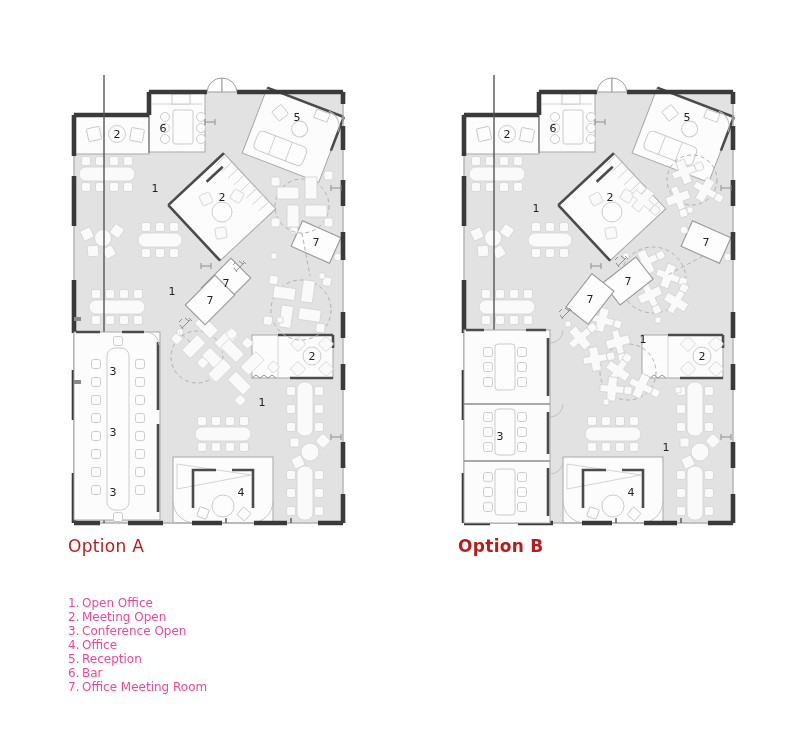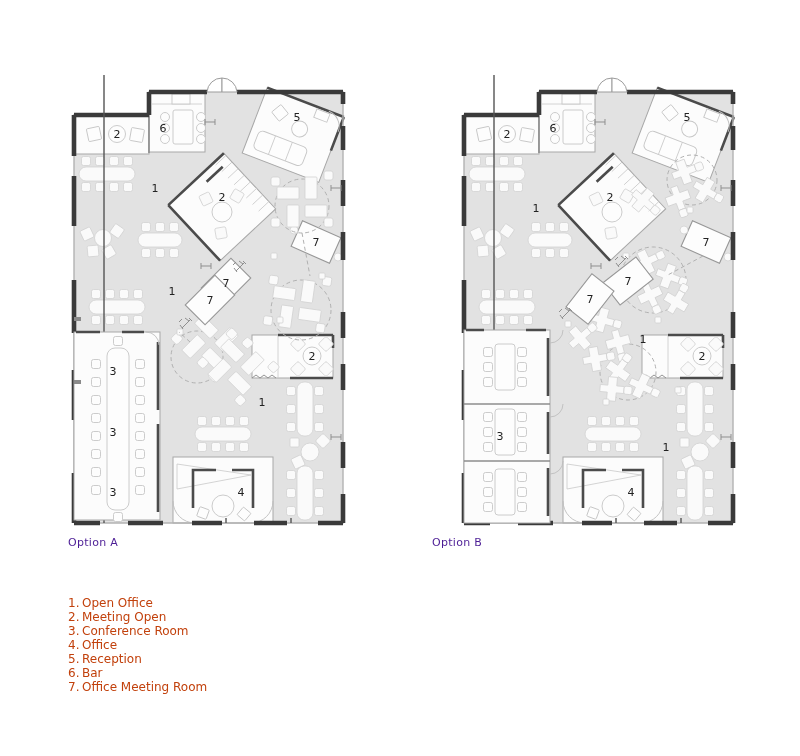--- a/index.html
+++ b/index.html
@@ -1,23 +1,23 @@
 <!DOCTYPE html>
 <html><head>
 <meta charset="utf-8">
 <style>
   html,body{margin:0;padding:0;background:#ffffff;}
   .canvas{position:relative;width:800px;height:756px;background:#ffffff;overflow:hidden;
           font-family:"DejaVu Sans",sans-serif;}
   .plan{position:absolute;top:70px;width:300px;height:456px;}
   .plan-a{left:60px;} .plan-b{left:450px;}
-  .plan-title{position:absolute;top:536px;font-size:11px;color:#4c1d95;letter-spacing:.3px;}
-  .title-a{left:68px;} .title-b{left:432px;}
+  .plan-title{position:absolute;top:536px;font-size:17px;color:#b91c1c;letter-spacing:.3px;}
+  .title-a{left:68px;} .title-b{left:458px;font-weight:bold;}
   .legend{position:absolute;left:68px;top:596px;list-style:none;margin:0;padding:0;
-          font-size:12px;color:#c2410c;}
+          font-size:12px;color:#ec4899;}
   .legend li{line-height:14px;height:14px;}
   .legend .num{display:inline-block;min-width:14px;}
   
   .floor{fill:#e2e2e2;stroke:none;}
   .room{fill:#fcfcfc;stroke:#a8a8a8;stroke-width:1;}
   .f{fill:#fafafa;stroke:#d2d2d2;stroke-width:0.8;}
   .fo{fill:#fdfdfd;stroke:#c6c6c6;stroke-width:0.9;}
   .fm{fill:#fdfdfd;stroke:#979797;stroke-width:1.1;}
   .tl{stroke:#b3b3b3;stroke-width:1.4;fill:none;}
   .dk{stroke:#3a3a3a;stroke-width:4.6;fill:none;}
@@ -405,20 +405,20 @@
   </g>
 </svg>
 </div>
 
 <div class="plan-title title-a">Option A</div>
 <div class="plan-title title-b">Option B</div>
 
 <ul class="legend">
   <li><span class="num">1.</span><span>Open Office</span></li>
   <li><span class="num">2.</span><span>Meeting Open</span></li>
-  <li><span class="num">3.</span><span>Conference Room</span></li>
+  <li><span class="num">3.</span><span>Conference Open</span></li>
   <li><span class="num">4.</span><span>Office</span></li>
   <li><span class="num">5.</span><span>Reception</span></li>
   <li><span class="num">6.</span><span>Bar</span></li>
   <li><span class="num">7.</span><span>Office Meeting Room</span></li>
 </ul>
 
 </div>
 
 </body></html>

